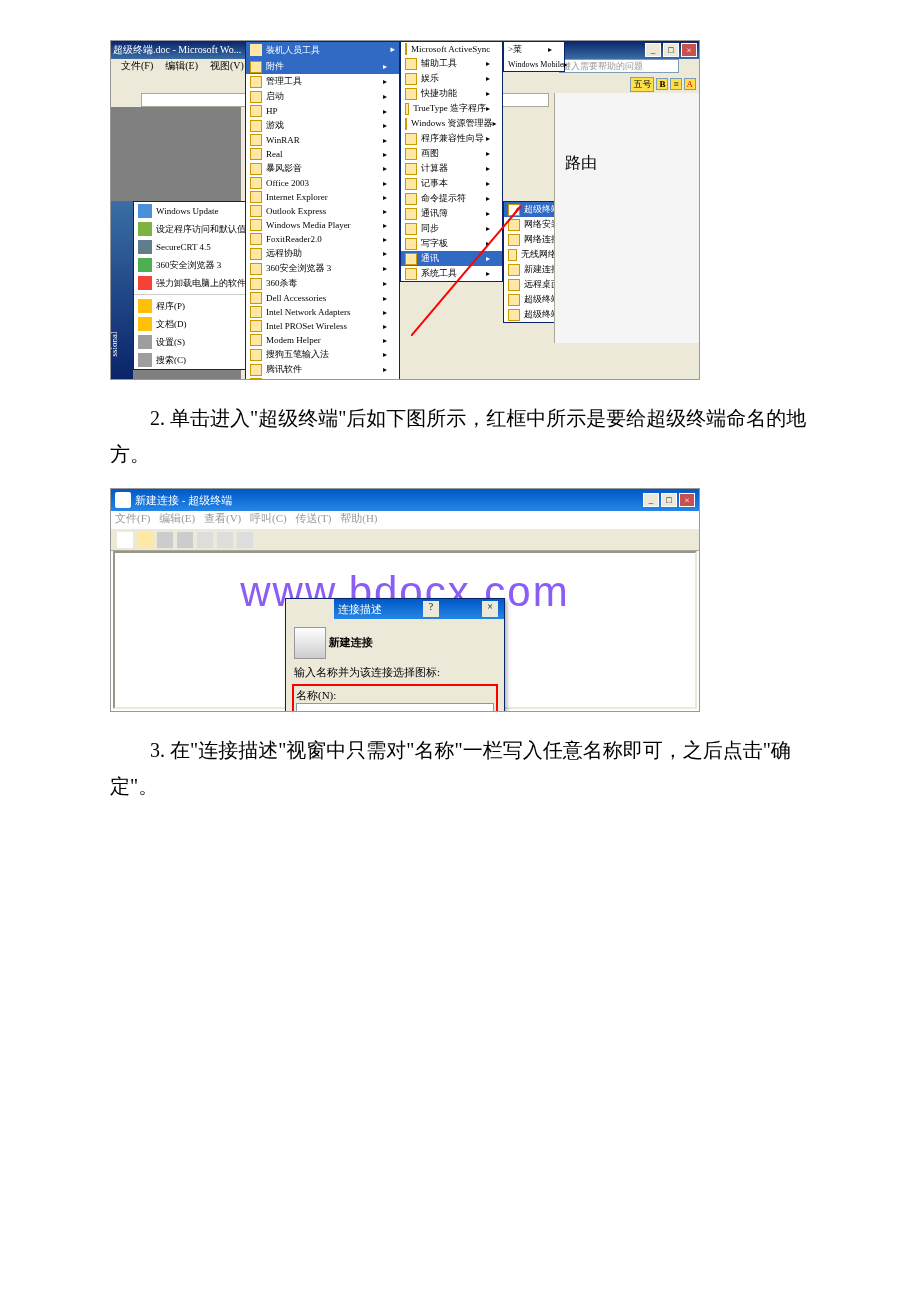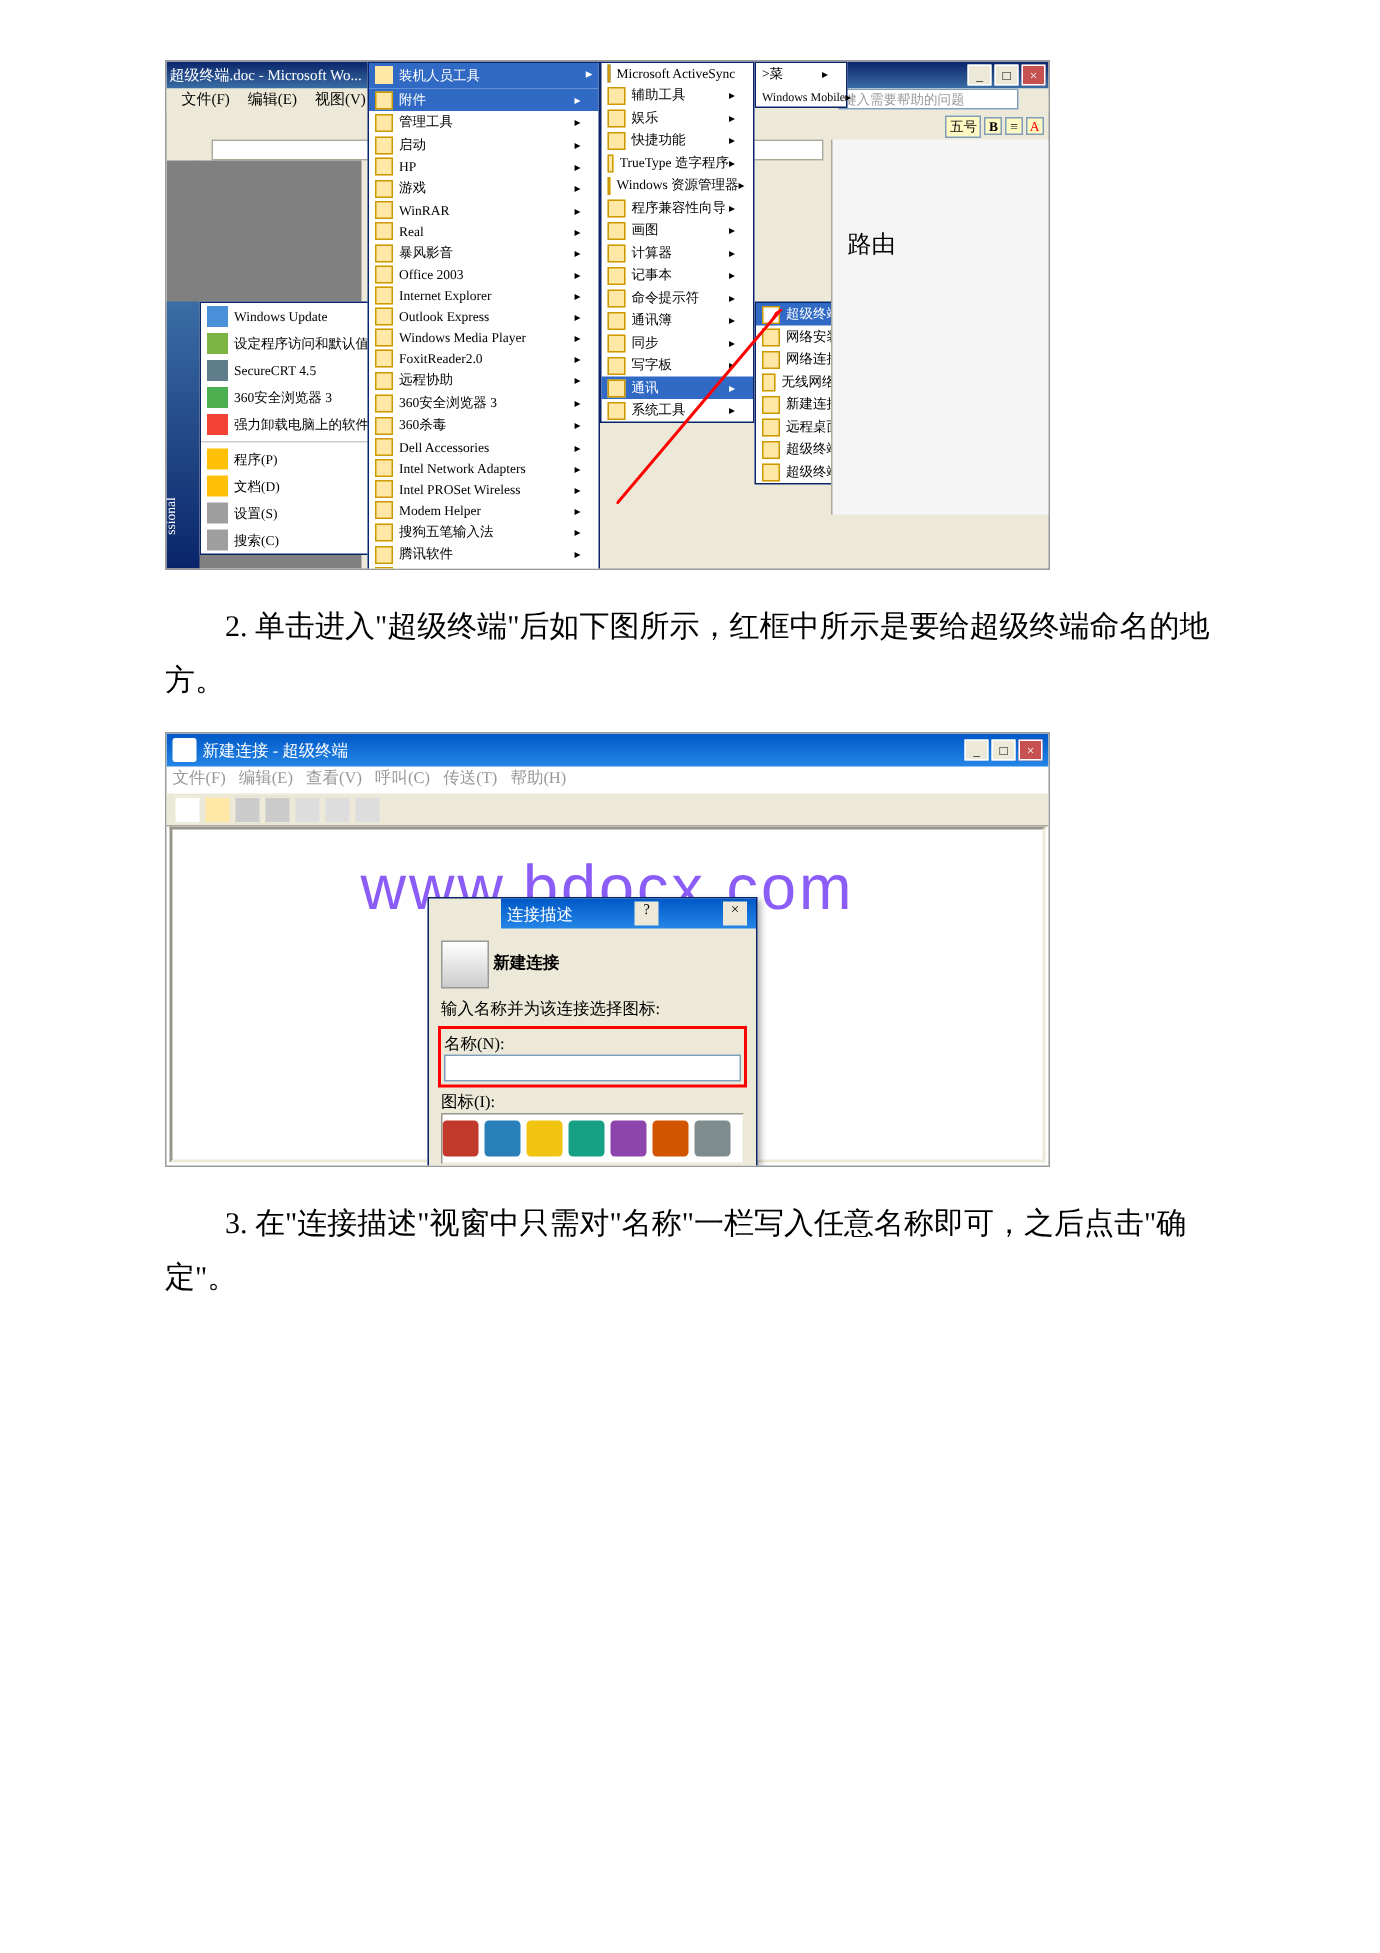--- a/index.html
+++ b/index.html
@@ -11,21 +11,21 @@
 .img1 { width: 590px; height: 340px; position: relative; background: #ece9d8; overflow: hidden; }
 .titlebar { height: 18px; background: linear-gradient(#0a246a, #3a6ea5); display: flex; align-items: center; padding: 0 2px; font-size: 10px; color: #fff; }
 .titlebar-text { flex: 1; }
 .win-btns { display: flex; gap: 2px; }
 .win-btn { width: 16px; height: 14px; background: #ece9d8; border: 1px solid #fff; font-size: 9px; text-align: center; line-height: 12px; color: #000; }
 .win-btn.close { background: #c75050; color: #fff; }
 .menubar { height: 16px; background: #ece9d8; display: flex; font-size: 10px; padding: 0 4px; }
 .menubar span { padding: 0 6px; }
 .search-box { position: absolute; top: 18px; right: 20px; width: 120px; height: 14px; background: #fff; border: 1px solid #7f9db9; font-size: 9px; padding: 0 2px; color: #999; }
 .format-bar { position: absolute; top: 34px; right: 2px; height: 18px; display: flex; align-items: center; font-size: 9px; }
-.format-bar .dd { background: #fef9c3; border: 1px solid #7f9db9; padding: 0 2px; margin: 0 1px; }
+.format-bar .dd { background: #fde047; border: 1px solid #7f9db9; padding: 0 2px; margin: 0 1px; }
 .ruler { position: absolute; top: 52px; left: 30px; right: 150px; height: 14px; background: #fff; border: 1px solid #aca899; font-size: 8px; }
 .doc-area { position: absolute; top: 66px; left: 0; bottom: 0; width: 130px; background: #808080; }
 .left-strip { position: absolute; top: 66px; left: 0; width: 20px; bottom: 0; background: #ece9d8; border-right: 1px solid #aca899; }
 .left-strip div { font-size: 8px; text-align: center; padding: 2px 0; }
 .start-left { position: absolute; left: 22px; top: 160px; width: 124px; background: #fff; border: 1px solid #0a246a; font-size: 9px; }
 .start-left .item { display: flex; align-items: center; padding: 2px 4px; border-bottom: 0; }
 .start-left .item .ico { width: 14px; height: 14px; margin-right: 4px; display: inline-block; }
 .start-left .sep { border-top: 1px solid #ccc; margin: 2px 0; }
 .blue-strip { position: absolute; left: 0; top: 160px; width: 22px; bottom: 0; background: linear-gradient(#3a6ea5, #0a246a); }
 .blue-strip .vtext { transform: rotate(-90deg); color: #fff; font-size: 9px; position: absolute; bottom: 30px; left: -10px; white-space: nowrap; }
@@ -36,21 +36,21 @@
 .menu-col .mitem .arrow { margin-left: auto; font-size: 8px; }
 .col1 { left: 134px; top: 0; width: 155px; height: 340px; }
 .col1 .hdr { background: #316ac5; color: #fff; padding: 2px 4px; display: flex; }
 .col2 { left: 289px; top: 0; width: 103px; }
 .col3 { left: 392px; top: 0; width: 62px; }
 .col4 { left: 392px; top: 160px; width: 103px; }
 .red-arrow { position: absolute; left: 300px; top: 165px; width: 120px; height: 130px; pointer-events: none; }
 .sidebar-right { position: absolute; right: 0; top: 52px; width: 145px; height: 250px; background: #f5f5f5; border-left: 1px solid #aca899; padding: 60px 10px; font-size: 16px; }
 
 
-.img2 { width: 590px; height: 290px; position: relative; background: #fff; overflow: hidden; }
+.img2 { width: 590px; height: 224px; position: relative; background: #fff; overflow: hidden; }
 .ht-title { height: 22px; background: linear-gradient(#0058c6, #2586e7); display: flex; align-items: center; padding: 0 4px; font-size: 11px; color: #fff; }
 .ht-title .ico { width: 16px; height: 16px; background: #fff; margin-right: 4px; border-radius: 2px; }
 .ht-menu { height: 18px; padding: 0 4px; font-size: 11px; color: #999; }
 .ht-menu span { margin-right: 6px; }
 .ht-tb { height: 22px; background: #ece9d8; border-bottom: 1px solid #aca899; display: flex; align-items: center; padding: 0 4px; }
 .ht-tb .tico { width: 18px; height: 18px; margin: 0 1px; border: 1px solid #ece9d8; }
 .ht-body { position: absolute; top: 62px; left: 2px; right: 2px; bottom: 2px; background: #fff; border: 2px inset #ece9d8; }
 .watermark { position: absolute; top: 15px; left: 50%; transform: translateX(-50%); font-size: 42px; color: #8b5cf6; font-family: Arial; letter-spacing: 2px; }
 .dialog { position: absolute; left: 170px; top: 45px; width: 220px; background: #ece9d8; border: 1px solid #0a246a; box-shadow: 2px 2px 4px rgba(0,0,0,0.3); }
 .dlg-title { height: 20px; background: linear-gradient(#0058c6, #2586e7); display: flex; align-items: center; padding: 0 4px; font-size: 11px; color: #fff; margin-left: 48px; }

